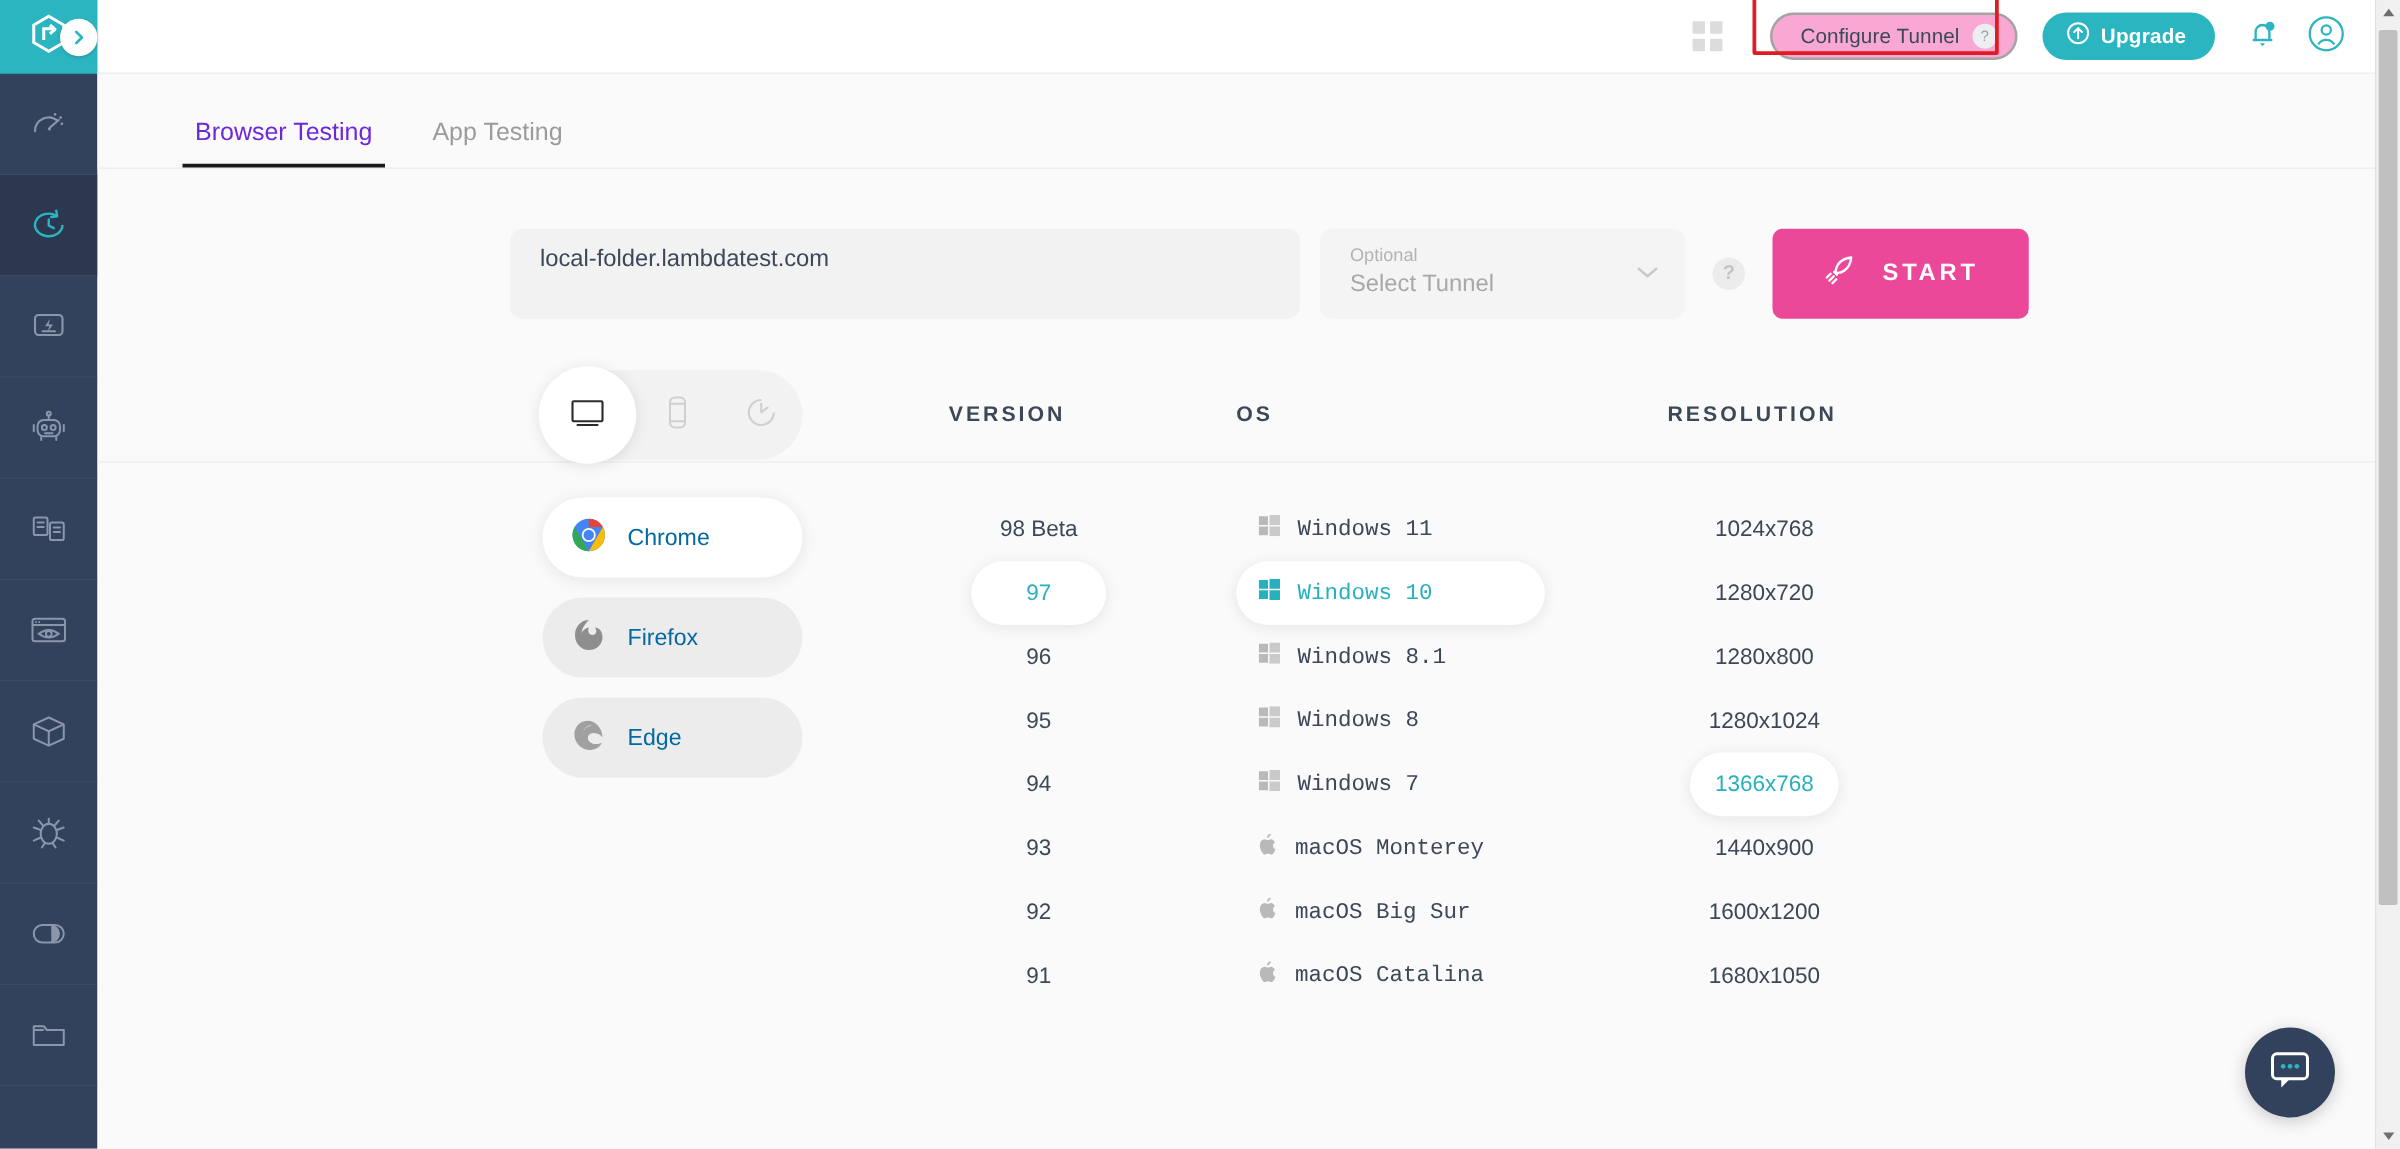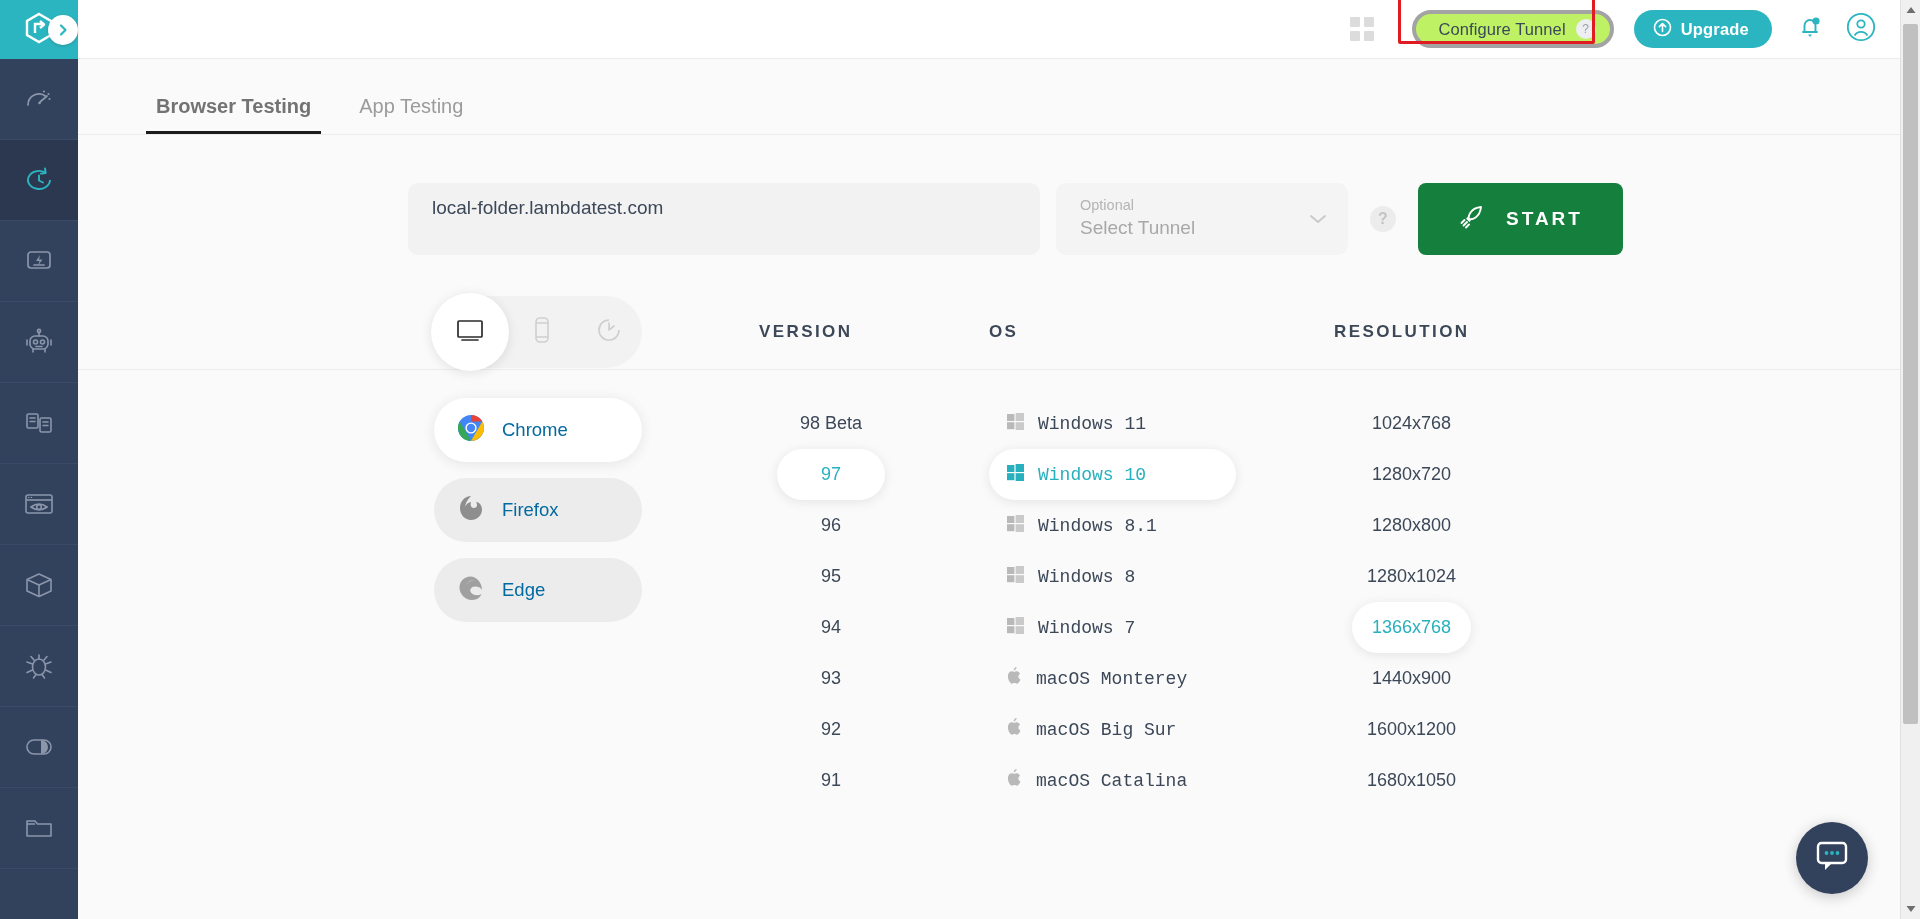--- a/index.html
+++ b/index.html
@@ -54,22 +54,22 @@
     position: relative; z-index: 10;
   }
   .grid-icon {
     display: grid; grid-template-columns: 10px 10px; grid-template-rows: 10px 10px;
     gap: 4px; margin-right: 38px; cursor: pointer;
   }
   .grid-icon i { background: #dcdcdc; border-radius: 1px; display: block; }
 
   .tunnel-wrap { position: relative; margin-right: 20px; }
   .tunnel-btn {
-    height: 38px; border: 4px solid #a3a3a3; border-radius: 19px;
-    background: #bef264; display: flex; align-items: center;
+    height: 38px; border: 2px solid #a3a3a3; border-radius: 19px;
+    background: #f9a8d4; display: flex; align-items: center;
     padding: 0 14px 0 22px; gap: 10px; cursor: pointer;
   }
   .tunnel-btn .label { font-size: 16.5px; color: #3c4858; letter-spacing: .1px; }
   .qmark {
     width: 20px; height: 20px; border-radius: 50%;
     background: #eceef0; color: #9aa2ad;
     font-size: 12px; display: flex; align-items: center; justify-content: center;
   }
   .annot-red {
     position: absolute; left: -14px; top: -17px;
@@ -94,21 +94,21 @@
   }
 
   .tabs {
     height: 76px; display: flex; align-items: flex-end; gap: 0;
     padding-left: 68px; border-bottom: 1px solid #ececec; background: #fafafa;
   }
   .tab {
     font-size: 20px; padding: 0 10px 16px 10px; cursor: pointer;
     color: #9b9b9b; position: relative; margin-right: 28px;
   }
-  .tab.active { color: #737373; font-weight: bold; }
+  .tab.active { color: #6d28d9; font-weight: normal; }
   .tab.active::after {
     content: ""; position: absolute; left: 0; right: 0; bottom: 0;
     height: 3px; background: #1c1c1c;
   }
 
   .search-row {
     display: flex; align-items: center;
     padding: 48px 0 0 330px; gap: 0;
   }
   .url-field {
@@ -128,21 +128,21 @@
   .chev {
     position: absolute; right: 20px; top: 28px; color: #c9c9c9;
   }
   .help-circle {
     width: 26px; height: 26px; border-radius: 50%; background: #ececec;
     color: #c4c4c4; font-size: 16px; font-weight: bold;
     display: flex; align-items: center; justify-content: center;
     margin: 0 22px; cursor: pointer;
   }
   .start-btn {
-    width: 205px; height: 72px; background: #15803d; border-radius: 8px;
+    width: 205px; height: 72px; background: #ec4899; border-radius: 8px;
     color: #fff; display: flex; align-items: center; justify-content: center;
     gap: 18px; cursor: pointer;
     font-size: 19px; font-weight: bold; letter-spacing: 3px;
   }
 
   
   .headrow {
     display: flex; align-items: center;
     padding-left: 356px; margin-top: 40px; height: 74px;
   }

